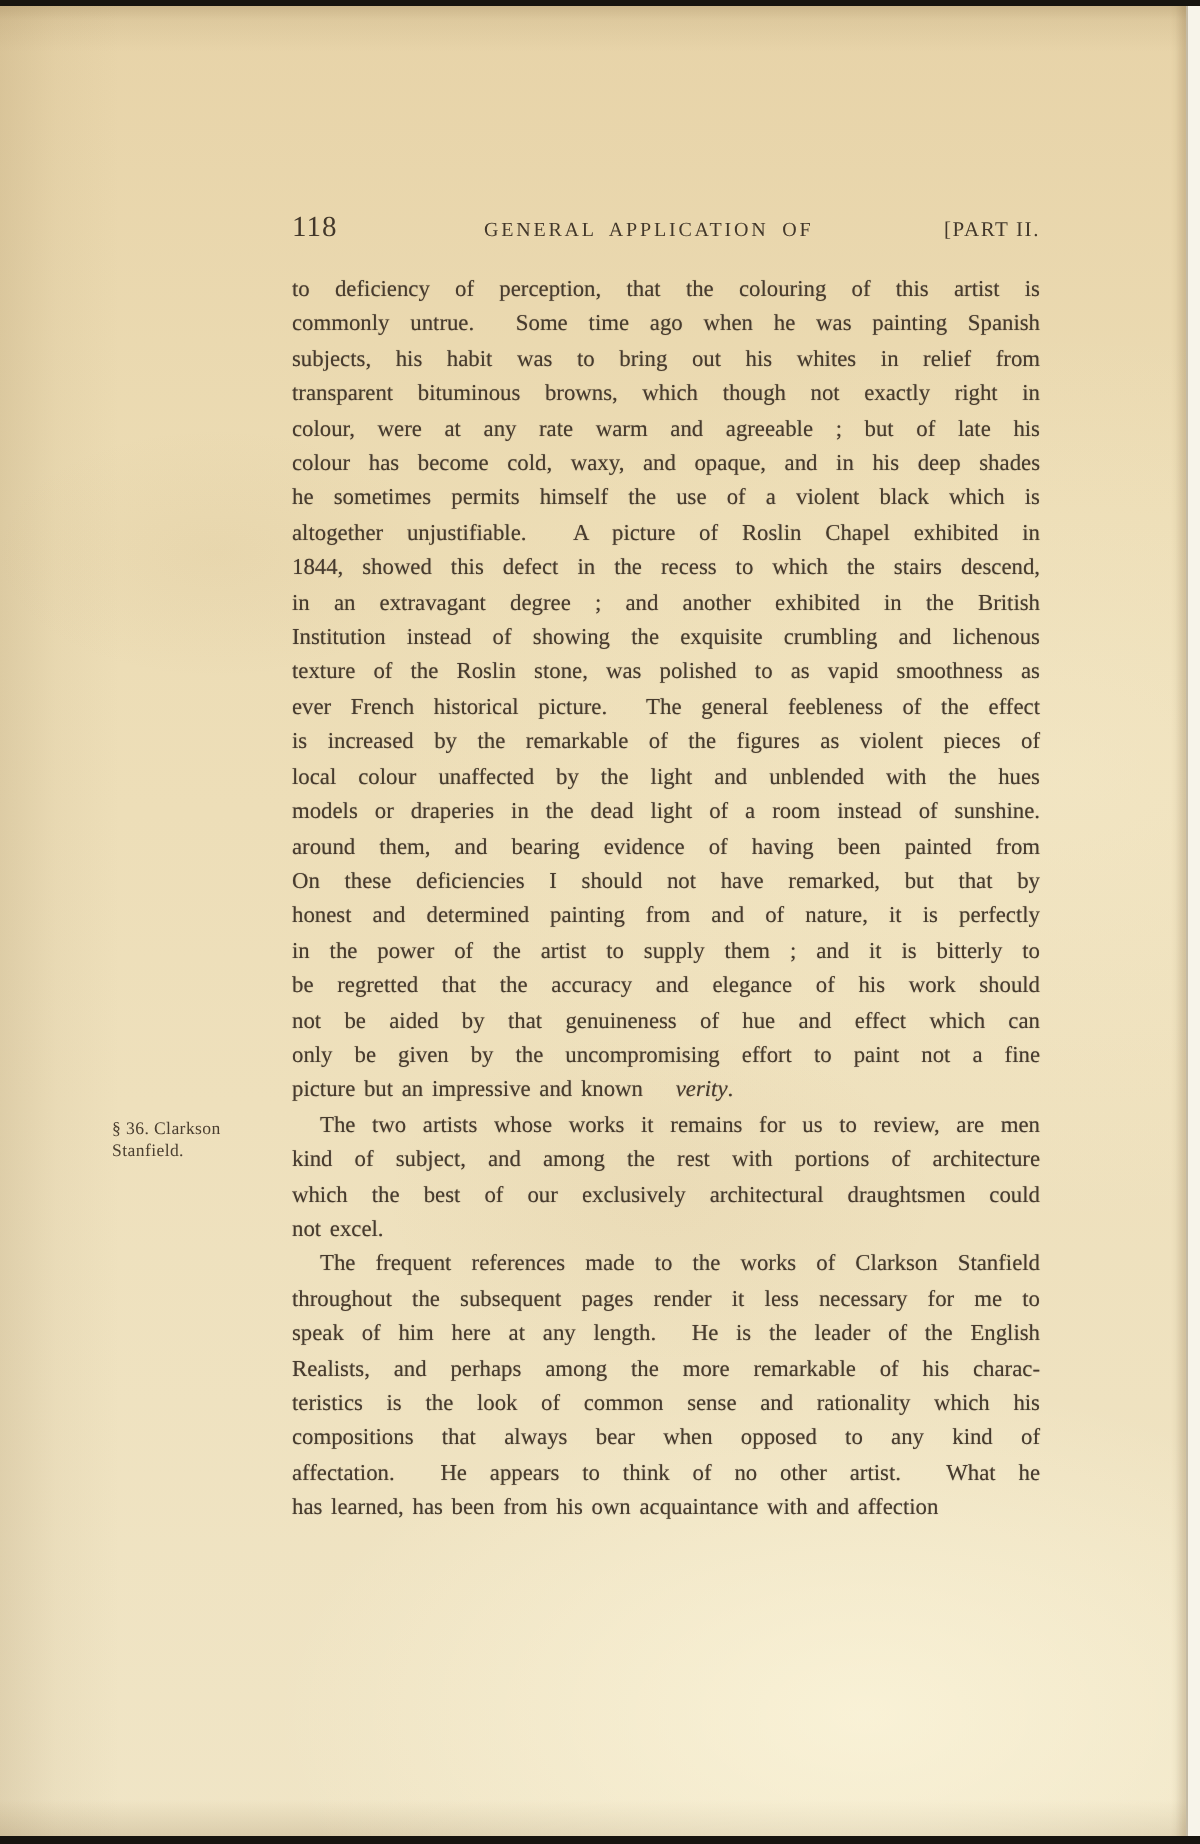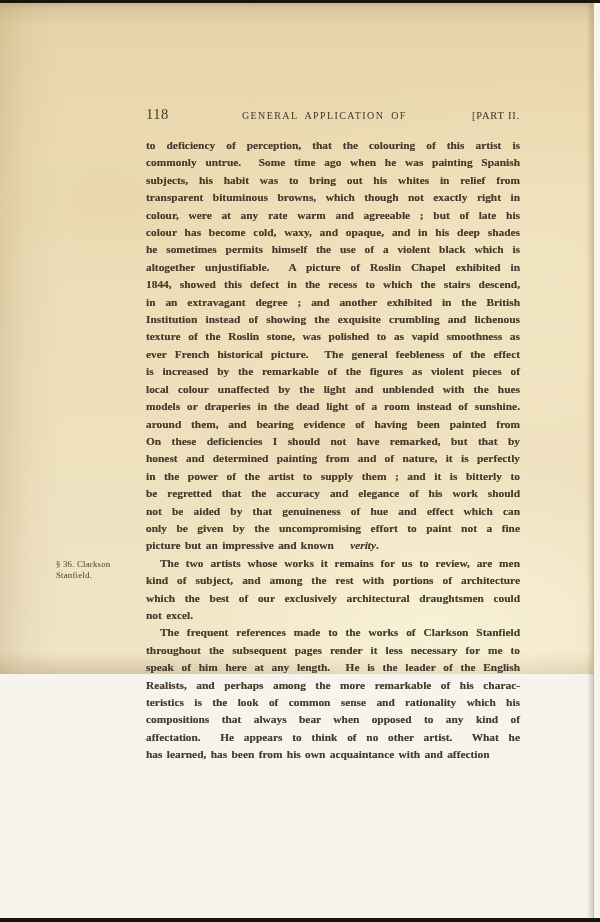--- a/index.html
+++ b/index.html
@@ -4,21 +4,21 @@
 <style>
   html,body{margin:0;padding:0;}
   body{
     width:600px;height:922px;overflow:hidden;
     background:#f6f4ec;
     font-family:"Liberation Serif","DejaVu Serif",serif;
   }
   .scan{position:relative;width:600px;height:922px;overflow:hidden;}
   
   .page{
-    position:absolute;left:0;top:0;width:600px;height:674px;
+    position:absolute;left:0;top:0;width:600px;height:922px;
     background-color:#ebdab2;
     background-image:
       radial-gradient(ellipse 420px 240px at 72% 93%, rgba(255,250,226,0.60), rgba(255,250,226,0) 70%),
       radial-gradient(ellipse 500px 320px at 88% 42%, rgba(250,242,214,0.35), rgba(250,242,214,0) 70%),
       radial-gradient(ellipse 160px 90px at 18% 30%, rgba(160,120,60,0.06), rgba(160,120,60,0) 70%),
       radial-gradient(ellipse 200px 120px at 55% 65%, rgba(160,120,60,0.05), rgba(160,120,60,0) 70%),
       linear-gradient(90deg, rgba(137,108,62,0.16), rgba(137,108,62,0.05) 28px, rgba(137,108,62,0) 60px),
       linear-gradient(180deg, rgba(110,82,38,0.28), rgba(110,82,38,0.08) 10px, rgba(110,82,38,0) 26px),
       linear-gradient(0deg, rgba(110,82,38,0.20), rgba(110,82,38,0) 22px),
       linear-gradient(180deg, #e7d3a8 0%, #ecdcb4 28%, #eee0bc 60%, #f0e5c6 100%);
@@ -45,21 +45,20 @@
   }
   #body-text{
     position:absolute;left:146px;top:137px;width:374px;
     color:#473b2e;
     font-size:11.4px;
     text-shadow:0 0 0.5px rgba(71,59,46,0.55);
   }
   .line{
     height:17.42px;line-height:17.42px;
     white-space:nowrap;
-    font-weight:bold;
   }
   .jline{text-align:justify;text-align-last:justify;}
   .lline{text-align:left;word-spacing:1.5px;}
   .indent{text-indent:14px;}
   .line i{font-style:italic;margin-left:12px;}
 </style>
 </head>
 <body>
 
 <div class="scan">

